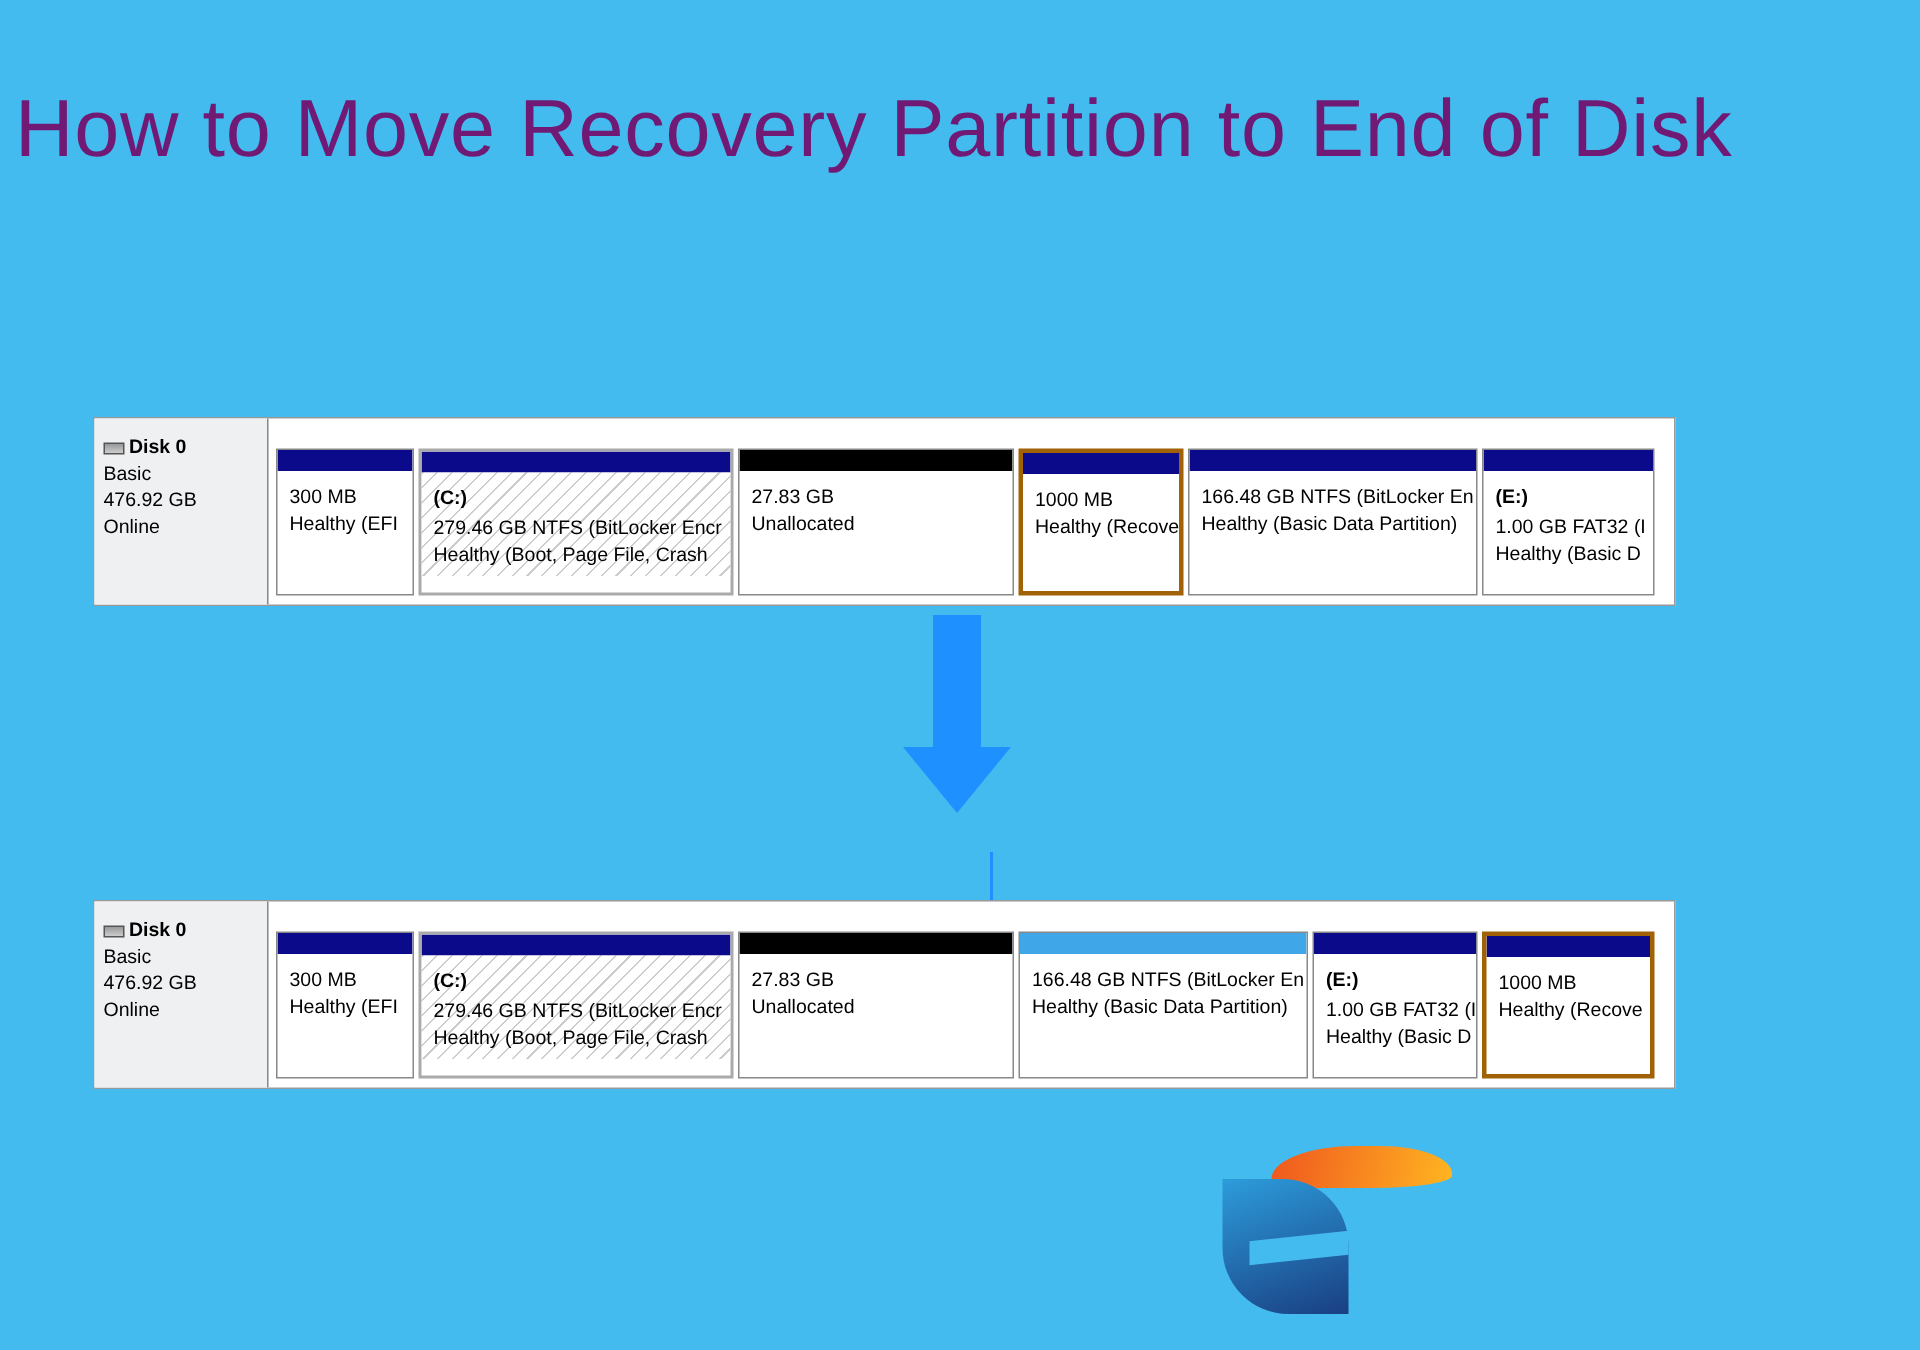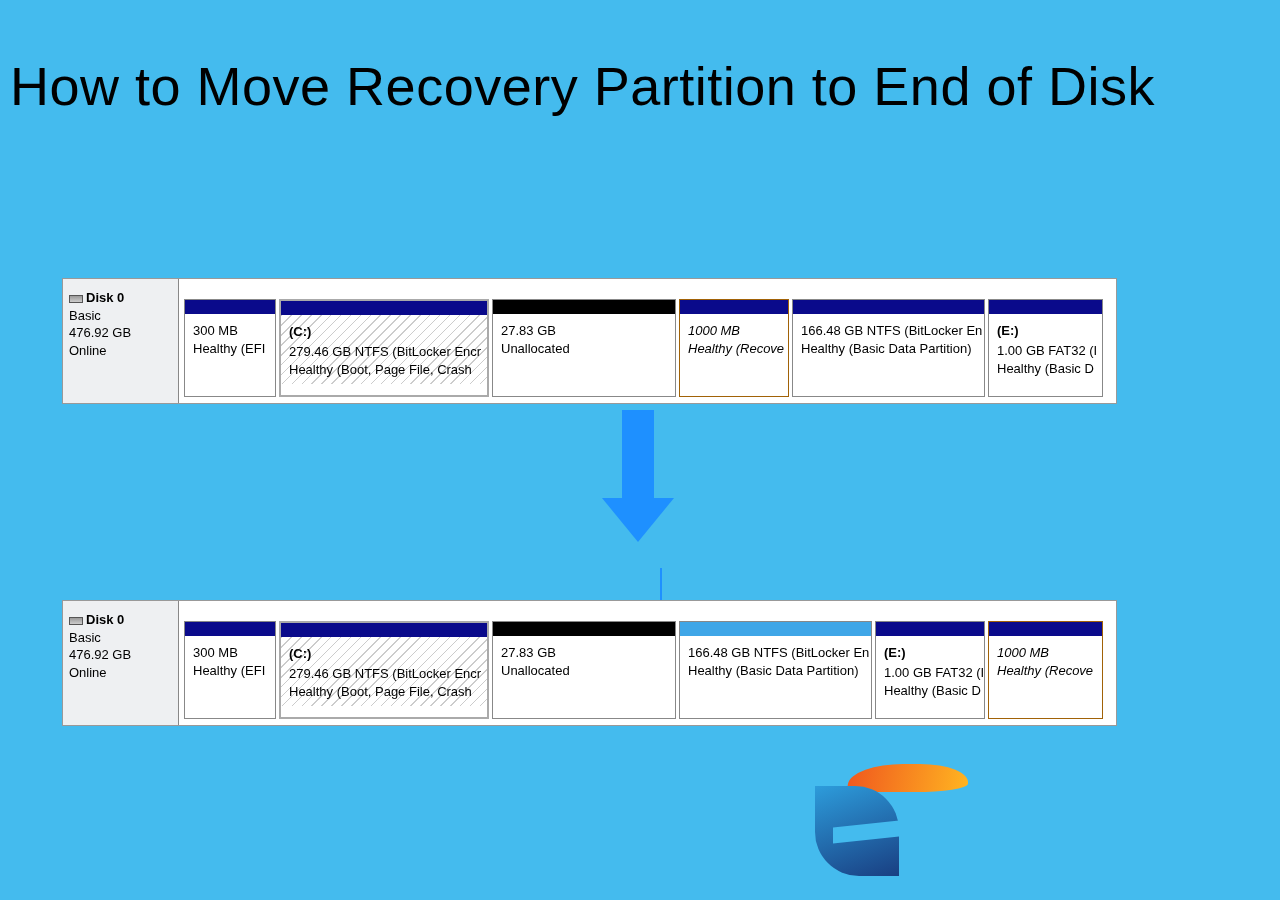--- a/index.html
+++ b/index.html
@@ -5,21 +5,21 @@
   * { box-sizing: border-box; margin: 0; padding: 0; }
   body {
     width: 1280px;
     height: 900px;
     background: #44bbee;
     font-family: "Segoe UI", Tahoma, sans-serif;
     position: relative;
     overflow: hidden;
   }
   .title {
-    color: #000000;
+    color: #701a75;
     font-size: 54px;
     font-weight: 400;
     padding: 55px 0 0 10px;
     letter-spacing: 0.5px;
   }
   .disk-panel {
     position: absolute;
     background: #fff;
     border: 1px solid #999;
   }
@@ -66,21 +66,21 @@
     padding: 8px 6px 4px 8px;
     font-size: 13px;
     line-height: 1.4;
     white-space: nowrap;
   }
   .part-letter { font-weight: 700; margin-bottom: 2px; }
   .hatched .part-body {
     background-image: repeating-linear-gradient(135deg, #ccc 0, #ccc 1px, #fff 1px, #fff 7px);
   }
   .hatched { border: 2px solid #aaa; }
-  .highlight-red { border: 1px solid #a16207; font-style: italic; }
+  .highlight-red { border: 3px solid #a16207; }
   
   
   .arrow {
     position: absolute;
     left: 606px; top: 410px;
     width: 64px; height: 140px;
   }
   .arrow .shaft {
     position: absolute;
     left: 16px; top: 0; width: 32px; height: 90px;

